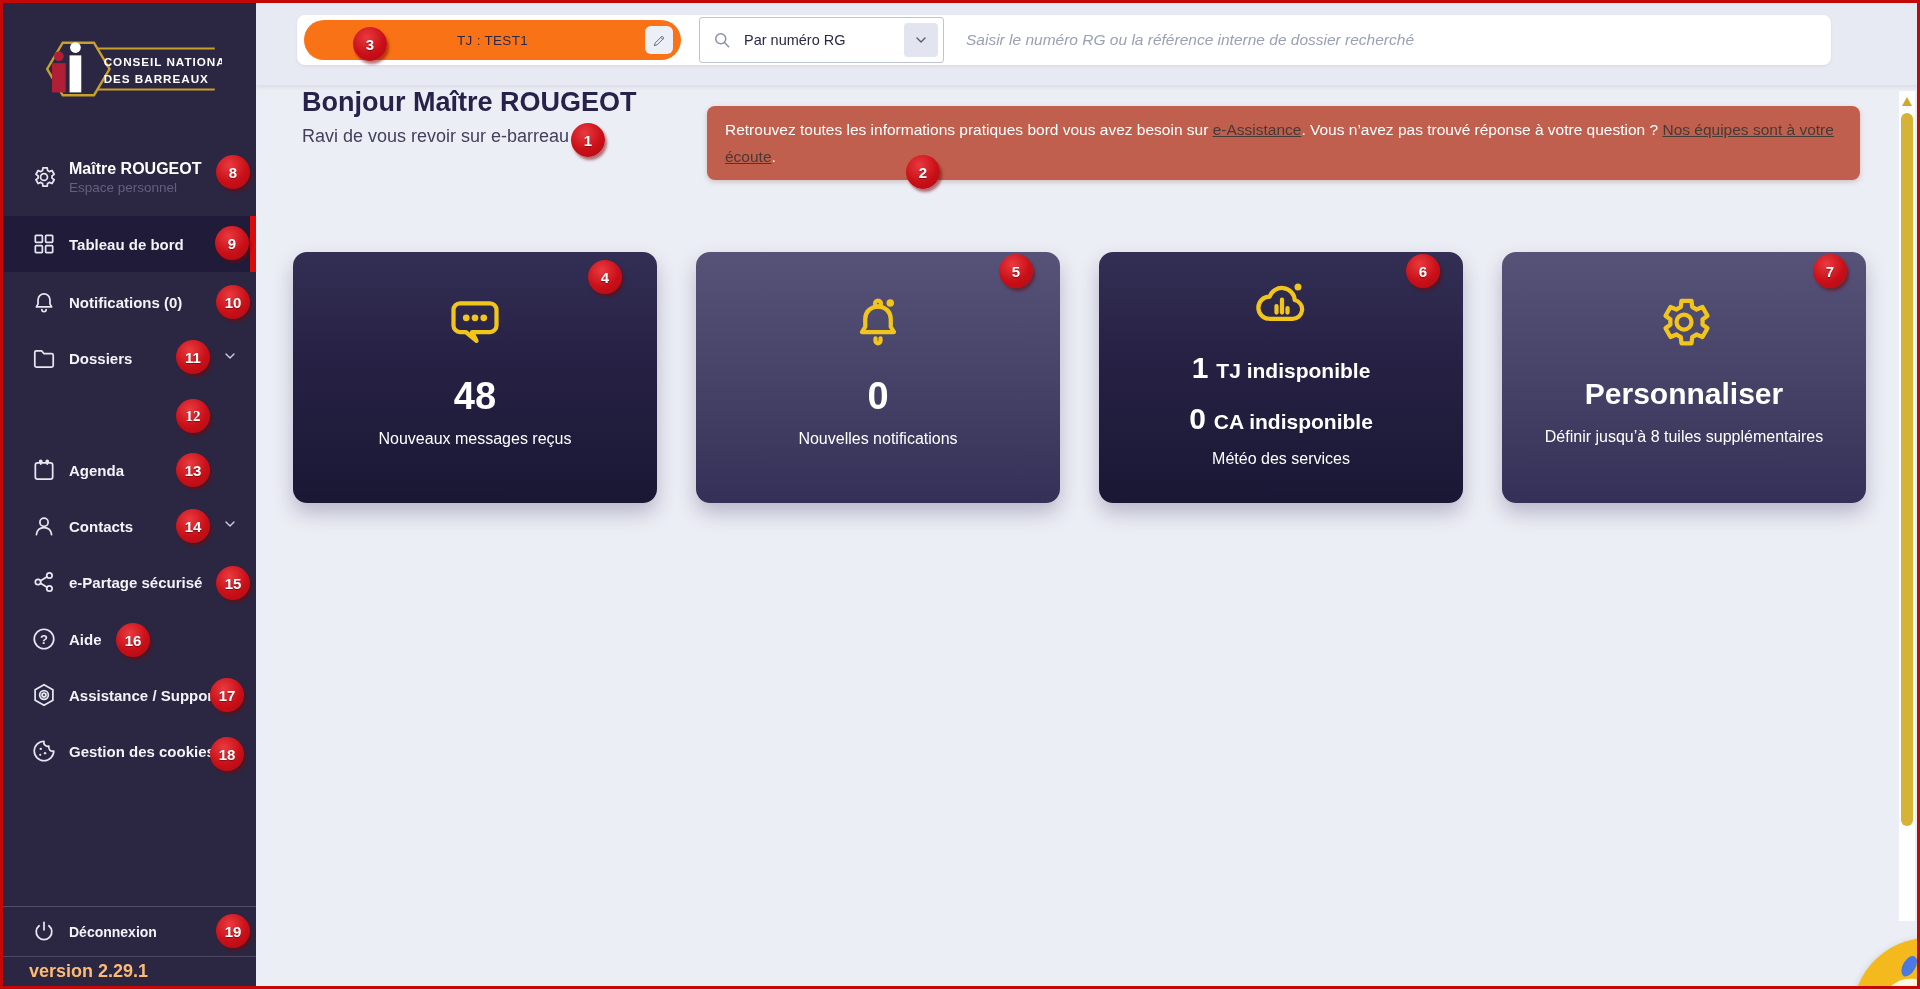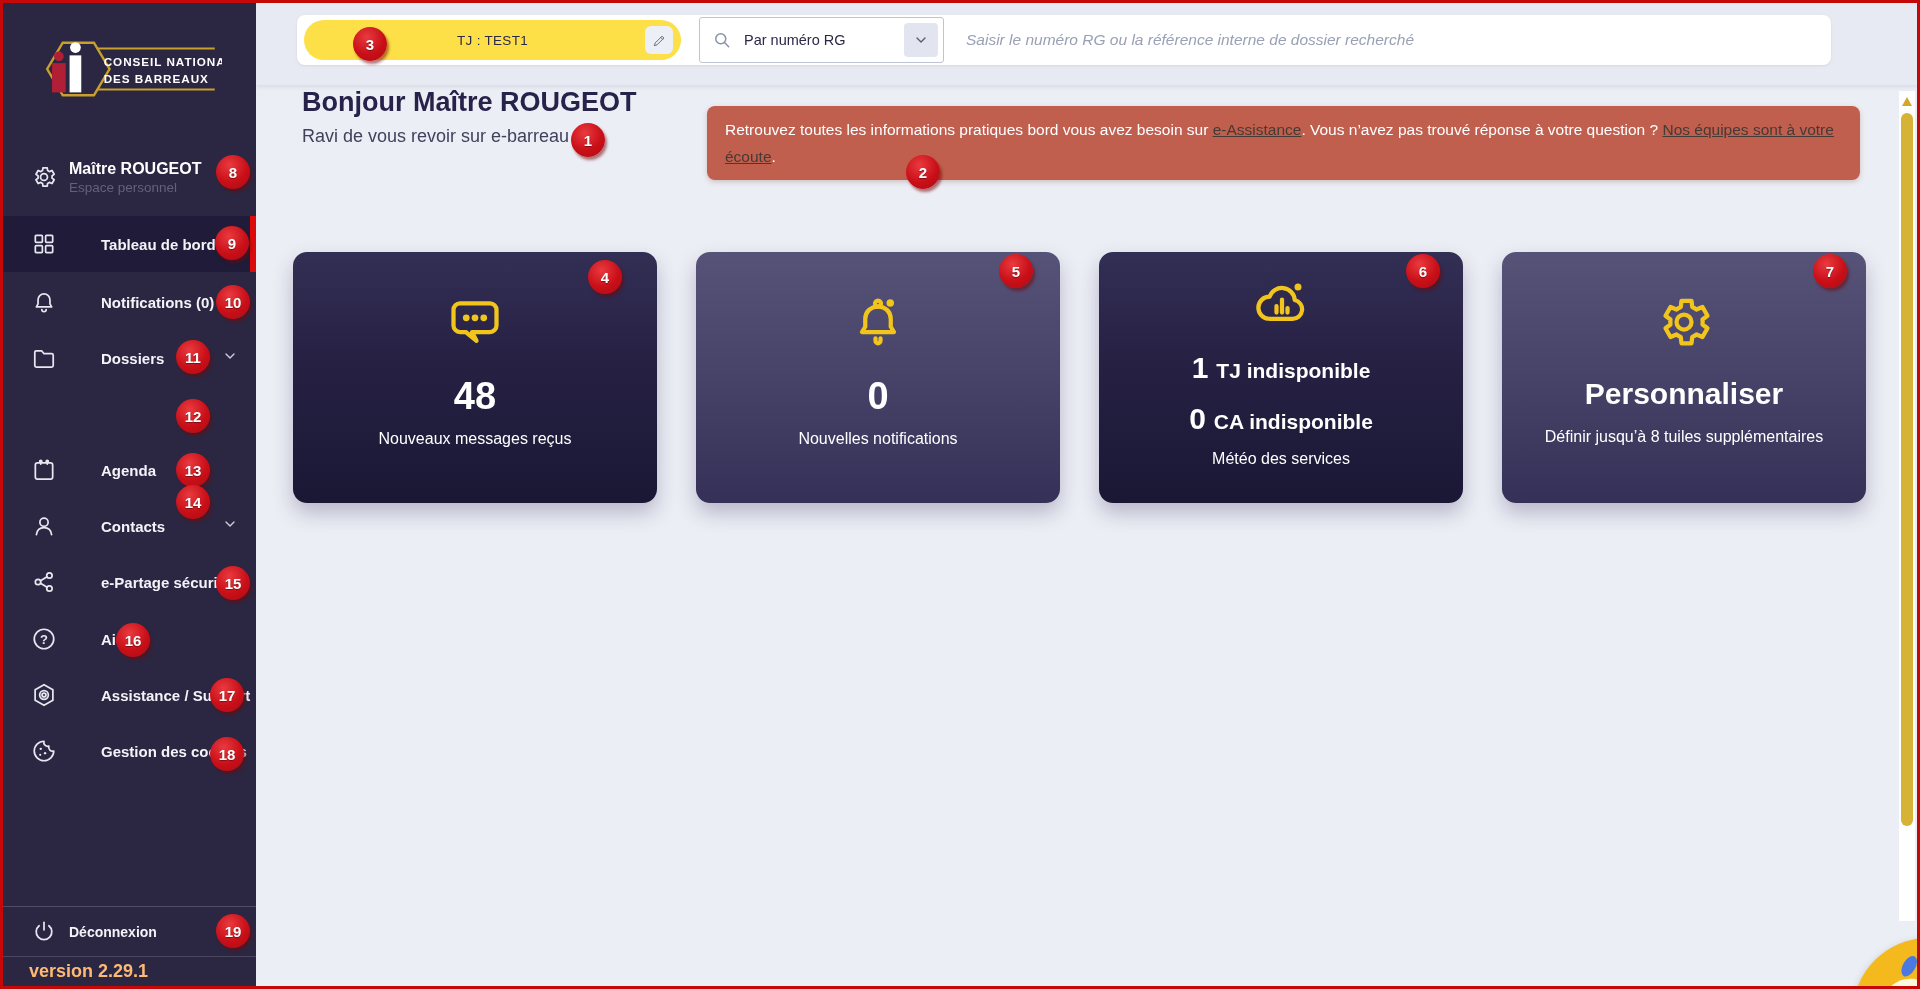--- a/index.html
+++ b/index.html
@@ -9,21 +9,21 @@
 
   
   .sidebar { position:absolute; left:0; top:0; width:253px; height:983px;
              background:#2b2743; z-index:10; }
   .logo-box { position:absolute; left:0; top:0; width:253px; height:132px;
               display:flex; align-items:center; justify-content:center; }
   .logo-box svg { width:185px; height:76px; }
   .logo-text { fill:#ffffff; font-size:12px; letter-spacing:1px; font-weight:bold; }
 
   .srow { position:absolute; left:0; width:253px; height:56px; display:flex;
-          align-items:center; cursor:pointer;gap:32px; }
+          align-items:center; cursor:pointer; }
   .sicon { width:26px; height:26px; margin-left:28px; flex:0 0 26px;
            display:flex; align-items:center; justify-content:center; }
   .sicon svg { width:26px; height:26px; stroke:#e6e7f0; fill:none;
                stroke-width:1.6; stroke-linecap:round; stroke-linejoin:round; }
   .ilabel { color:#f3f3f8; font-size:15px; font-weight:600; margin-left:12px; }
   .srow.active { background:#1f1b38; }
   .srow.active::after { content:""; position:absolute; right:0; top:0;
                         width:6px; height:100%; background:#dc0b0b; }
   .chev { position:absolute; right:18px; top:50%; transform:translateY(-50%); }
   .chev svg { width:16px; height:16px; stroke:#cfd0dd; fill:none; stroke-width:2;
@@ -44,21 +44,21 @@
   .version-row span { color:#fdba74; font-size:18px; font-weight:bold; margin-left:26px; }
 
   
   .topbar { position:absolute; left:253px; top:0; width:1664px; height:82px;
             background:#e8eaf3; box-shadow:0 1px 5px rgba(60,60,110,.15); z-index:5; }
   .search-card { position:absolute; left:41px; top:12px; width:1534px; height:50px;
                  background:#ffffff; border-radius:8px;
                  box-shadow:0 1px 3px rgba(80,80,120,.12);
                  display:flex; align-items:center; }
   .tj-pill { position:relative; margin-left:7px; width:377px; height:40px;
-             background:#fde047; border-radius:20px; display:flex;
+             background:#f97316; border-radius:20px; display:flex;
              align-items:center; justify-content:center; cursor:pointer; }
   .tj-text { color:#2c2846; font-size:13.5px; letter-spacing:.3px; }
   .pencil-btn { position:absolute; right:8px; top:6px; width:28px; height:28px;
                 background:#edeff7; border-radius:6px; display:flex;
                 align-items:center; justify-content:center; cursor:pointer; }
   .pencil-btn svg { width:15px; height:15px; stroke:#6b6f85; fill:none;
                     stroke-width:1.6; stroke-linecap:round; stroke-linejoin:round; }
   .filter-select { margin-left:18px; width:245px; height:46px; background:#fff;
                    border:1.5px solid #bfc4d4; border-radius:3px; display:flex;
                    align-items:center; cursor:pointer; }
@@ -381,22 +381,22 @@
   <div class="badge" style="left:903px;top:152px;">2</div>
   <div class="badge" style="left:350px;top:24px;">3</div>
   <div class="badge" style="left:585px;top:257px;">4</div>
   <div class="badge" style="left:996px;top:251px;">5</div>
   <div class="badge" style="left:1403px;top:251px;">6</div>
   <div class="badge" style="left:1810px;top:251px;">7</div>
   <div class="badge" style="left:213px;top:152px;">8</div>
   <div class="badge" style="left:212px;top:223px;">9</div>
   <div class="badge" style="left:213px;top:282px;">10</div>
   <div class="badge" style="left:173px;top:337px;">11</div>
-  <div class="badge" style="left:173px;top:396px;">12</div>
+  <div class="badge" style="left:173px;top:396px;font-family:Liberation Serif, serif;">12</div>
   <div class="badge" style="left:173px;top:450px;">13</div>
-  <div class="badge" style="left:173px;top:482px;">14</div>
+  <div class="badge" style="left:173px;top:506px;">14</div>
   <div class="badge" style="left:213px;top:563px;">15</div>
   <div class="badge" style="left:113px;top:620px;">16</div>
   <div class="badge" style="left:207px;top:675px;">17</div>
   <div class="badge" style="left:207px;top:734px;">18</div>
   <div class="badge" style="left:213px;top:911px;">19</div>
 
 </div>
 
 </body></html>

